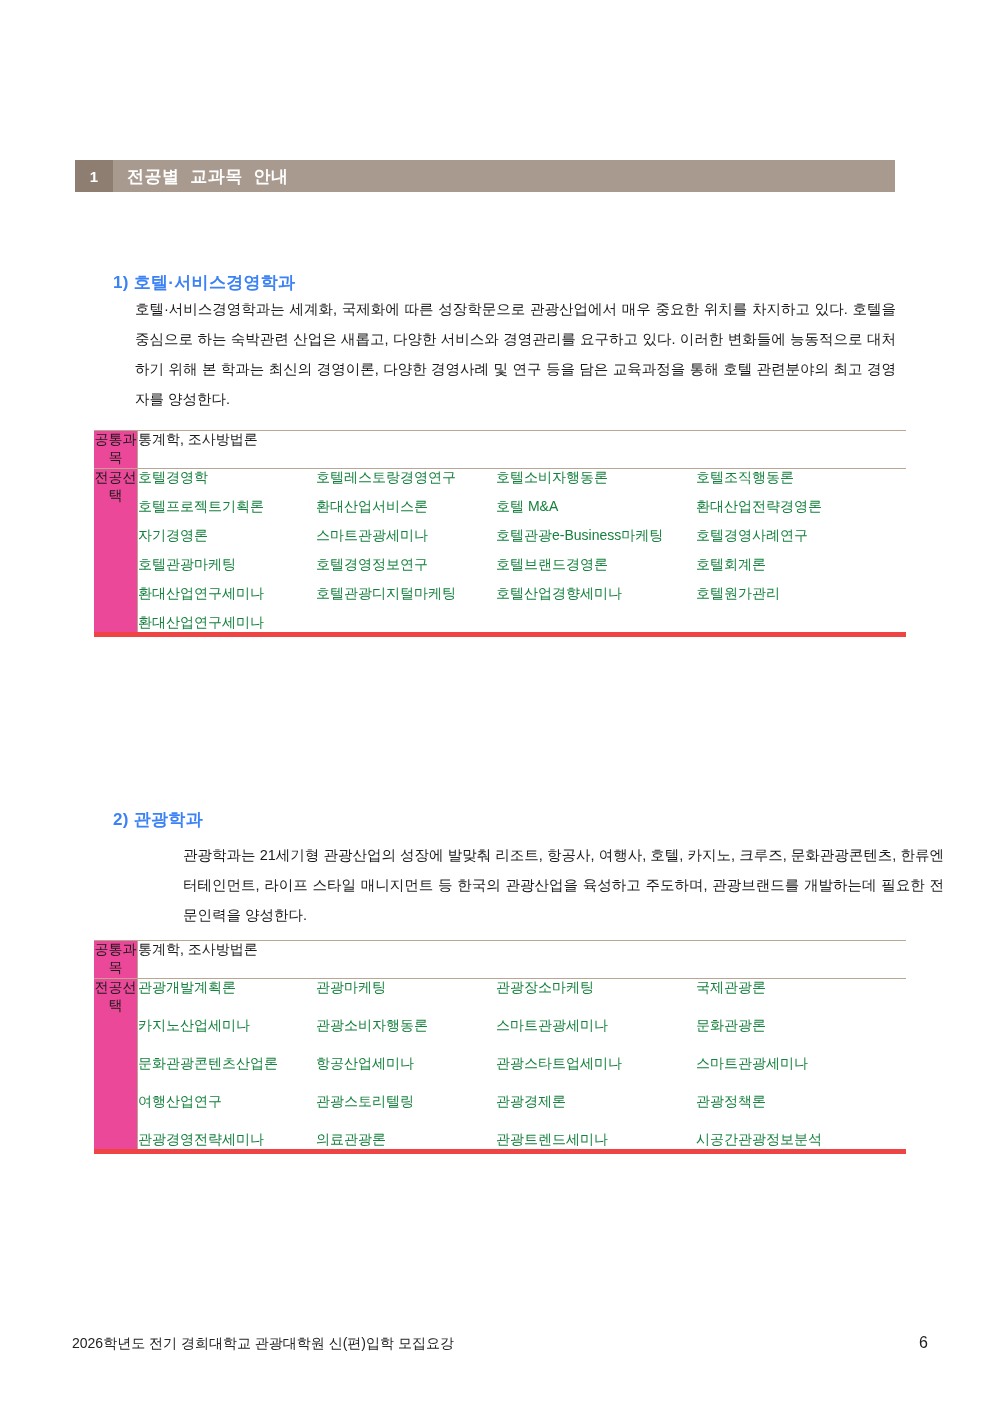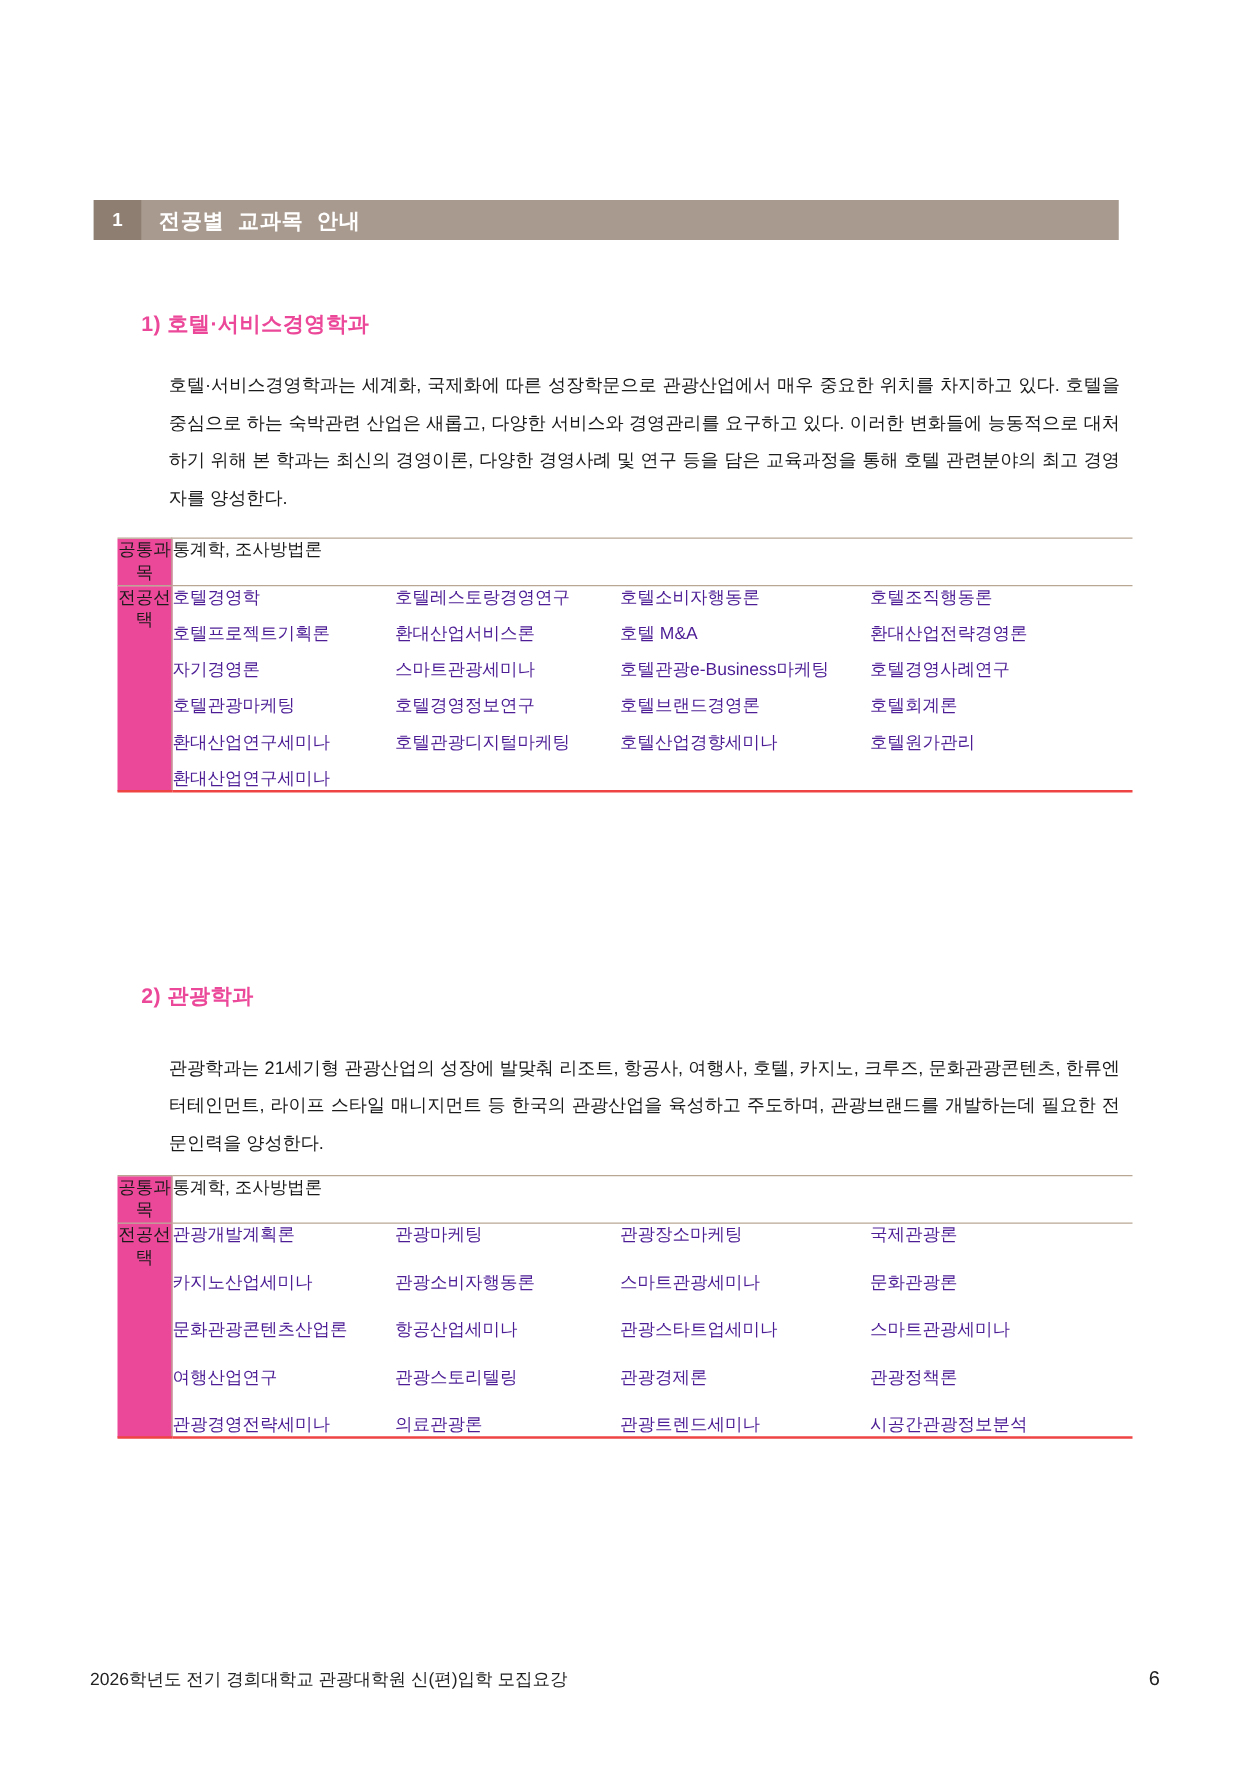--- a/index.html
+++ b/index.html
@@ -72,22 +72,23 @@
   .program {
     position: absolute;
     left: 0;
     width: 1000px;
   }
   .program-heading {
     position: absolute;
     left: 113px;
     font-size: 17px;
     font-weight: bold;
-    color: #ec4899;
+    color: #3b82f6;
     letter-spacing: 0.3px;
+    margin-top: 23px;
   }
   .program-desc {
     position: absolute;
     left: 135px;
     width: 761px;
     font-size: 14.5px;
     line-height: 30px;
     text-align: justify;
     text-justify: inter-ideograph;
     color: #1a1a1a;
@@ -102,21 +103,21 @@
     font-size: 14px;
   }
   .course-table td {
     padding: 0;
     vertical-align: top;
   }
   .row-common td, .row-major td {
     border-top: 1px solid #b9a794;
   }
   .course-table .last-border {
-    border-bottom: 2px solid #ef4444;
+    border-bottom: 5px solid #ef4444;
   }
   .label-cell {
     width: 88px;
     background: #ec4899;
     text-align: center;
     font-size: 14px;
     color: #1a1a1a;
     border-right: 1px solid #b9a794;
     vertical-align: middle;
   }
@@ -128,21 +129,21 @@
     padding: 10px 0 10px 14px;
   }
   .courses-grid {
     display: grid;
     grid-template-columns: 178px 180px 200px 210px;
     row-gap: 11px;
     column-gap: 0;
   }
   .course-item {
     font-size: 14px;
-    color: #4c1d95;
+    color: #15803d;
     white-space: nowrap;
   }
   .course-item.empty { visibility: hidden; }
 
   
   .footer {
     position: absolute;
     left: 72px;
     bottom: 62px;
     width: 856px;
@@ -205,21 +206,21 @@
             <div class="course-item empty">&nbsp;</div>
           </div>
         </td>
       </tr>
     </tbody>
       </table>
   </div>
 
   <div class="program">
     <div class="program-heading" style="top:785px;">2) 관광학과</div>
-    <div class="program-desc" style="top:840px;">관광학과는 21세기형 관광산업의 성장에 발맞춰 리조트, 항공사, 여행사, 호텔, 카지노, 크루즈, 문화관광콘텐츠, 한류엔터테인먼트, 라이프 스타일 매니지먼트 등 한국의 관광산업을 육성하고 주도하며, 관광브랜드를 개발하는데 필요한 전문인력을 양성한다.</div>
+    <div class="program-desc" style="top:840px;margin-left:48px;">관광학과는 21세기형 관광산업의 성장에 발맞춰 리조트, 항공사, 여행사, 호텔, 카지노, 크루즈, 문화관광콘텐츠, 한류엔터테인먼트, 라이프 스타일 매니지먼트 등 한국의 관광산업을 육성하고 주도하며, 관광브랜드를 개발하는데 필요한 전문인력을 양성한다.</div>
 
     <table class="course-table" style="top:940px;">
       <tbody>
           <tr class="row-common">
         <td class="label-cell" style="height:38px;">공통과목</td>
         <td class="common-cell">통계학,  조사방법론</td>
       </tr>
       <tr class="row-major">
         <td class="label-cell last-border">전공선택</td>
         <td class="courses-cell last-border">

